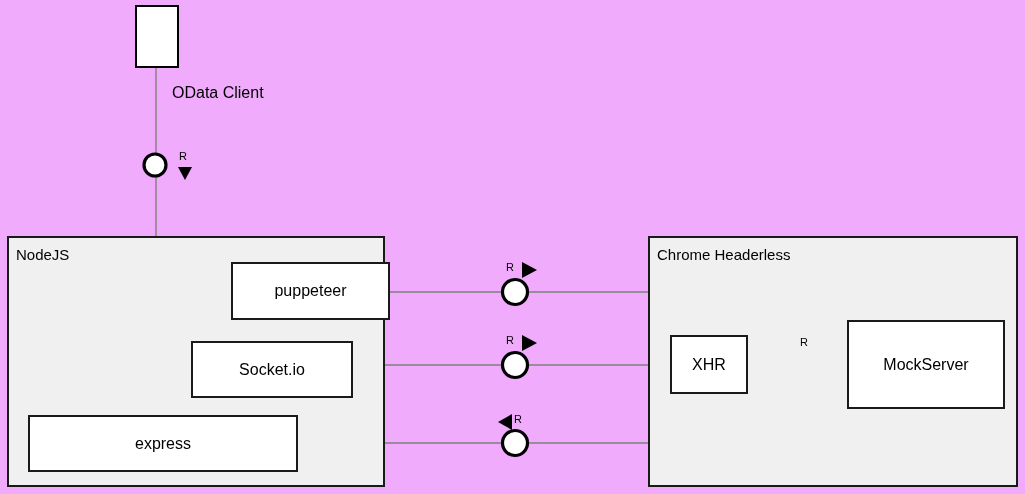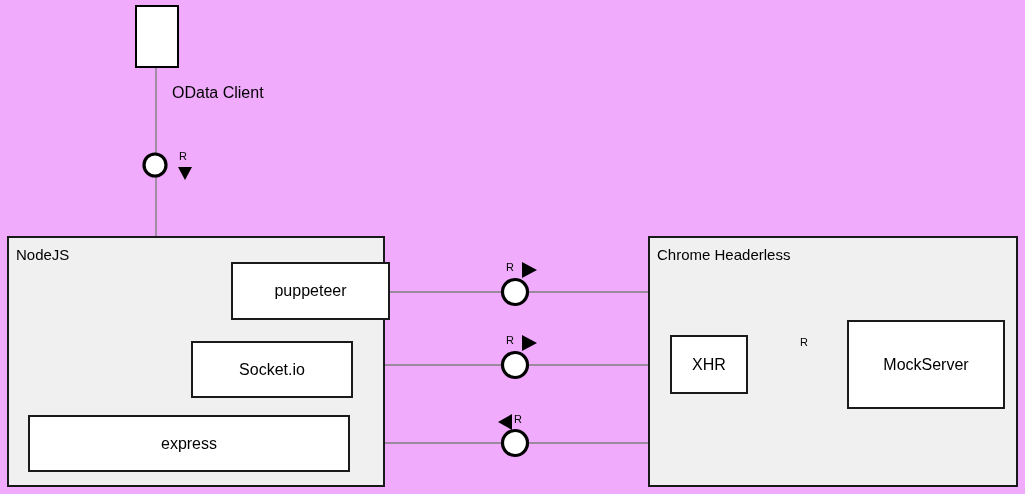--- a/index.html
+++ b/index.html
@@ -124,21 +124,21 @@
   <div class="container-title" style="left:16px; top:246px;">NodeJS</div>
 
   <div class="component-box" style="left:191px; top:262px; width:159px; height:58px;margin-left:40px;">
     <span>puppeteer</span>
   </div>
 
   <div class="component-box" style="left:191px; top:341px; width:162px; height:57px;">
     <span>Socket.io</span>
   </div>
 
-  <div class="component-box" style="left:28px; top:415px; width:322px; height:57px;">
+  <div class="component-box" style="left:28px; top:415px; width:270px; height:57px;">
     <span>express</span>
   </div>
 
   <div class="container-box" style="left:648px; top:236px; width:370px; height:251px;"></div>
   <div class="container-title" style="left:657px; top:246px;">Chrome Headerless</div>
 
   <div class="component-box" style="left:670px; top:335px; width:78px; height:59px;">
     <span>XHR</span>
   </div>
 

